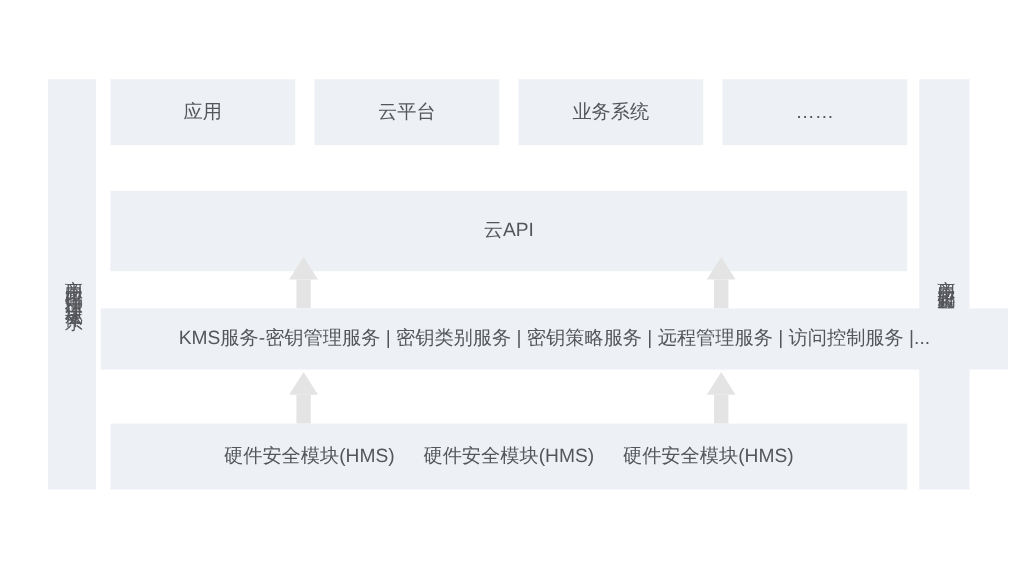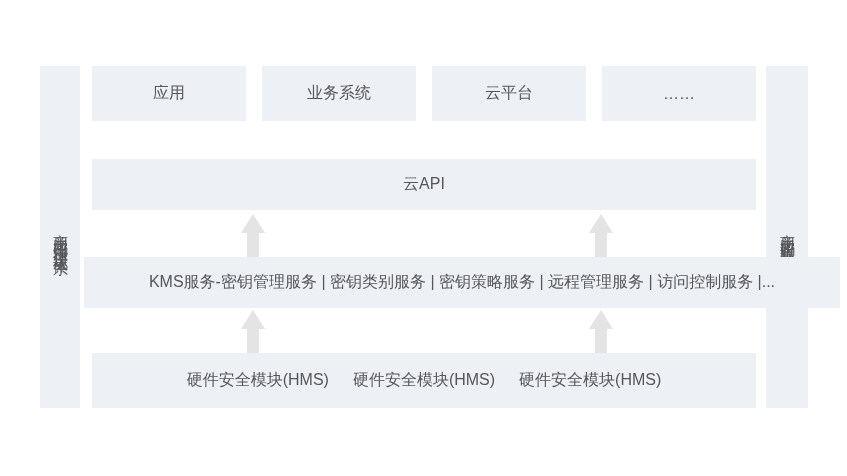--- a/index.html
+++ b/index.html
@@ -51,21 +51,21 @@
   .row-top{
     position:absolute;
     left:92px;top:66px;width:664px;height:55px;
     display:flex;
     justify-content:space-between;
   }
   .row-top .box{
     position:relative;
     width:154px;height:55px;
   }
-  .row-api{left:92px;top:159px;width:664px;height:51px;}
+  .row-api{left:92px;top:159px;width:664px;height:67px;}
   .row-kms{left:84px;top:257px;width:756px;height:51px;font-size:16px;white-space:nowrap;}
   .row-hsm{
     left:92px;top:353px;width:664px;height:55px;
     display:flex;align-items:center;justify-content:center;gap:24px;
   }
   .arrow-up{
     position:absolute;
     width:24px;height:43px;
   }
   .arrow-up .head{
@@ -95,24 +95,24 @@
 
   <div class="vbar vbar-right">
     <span>商用密码政策标准体系</span>
   </div>
 
   <div class="row-top">
     <div class="box">
       <span>应用</span>
     </div>
     <div class="box">
-      <span>业务系统</span>
+      <span>云平台</span>
     </div>
     <div class="box">
-      <span>云平台</span>
+      <span>业务系统</span>
     </div>
     <div class="box">
       <span>……</span>
     </div>
   </div>
 
   <div class="box row-api">
     <span>云API</span>
   </div>
 

